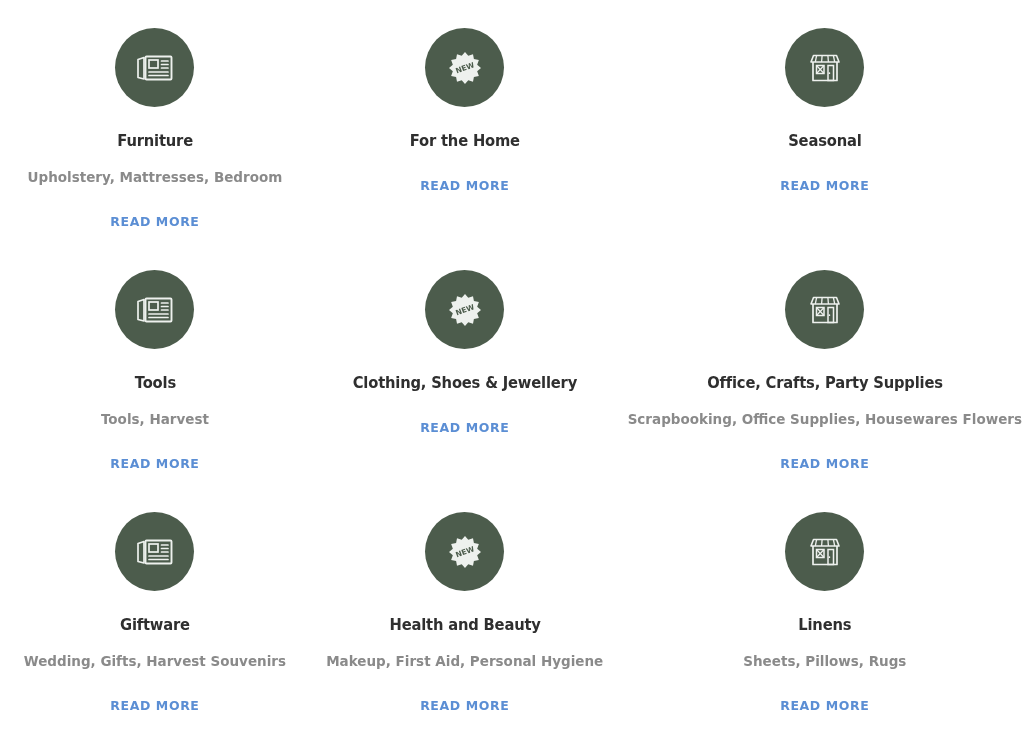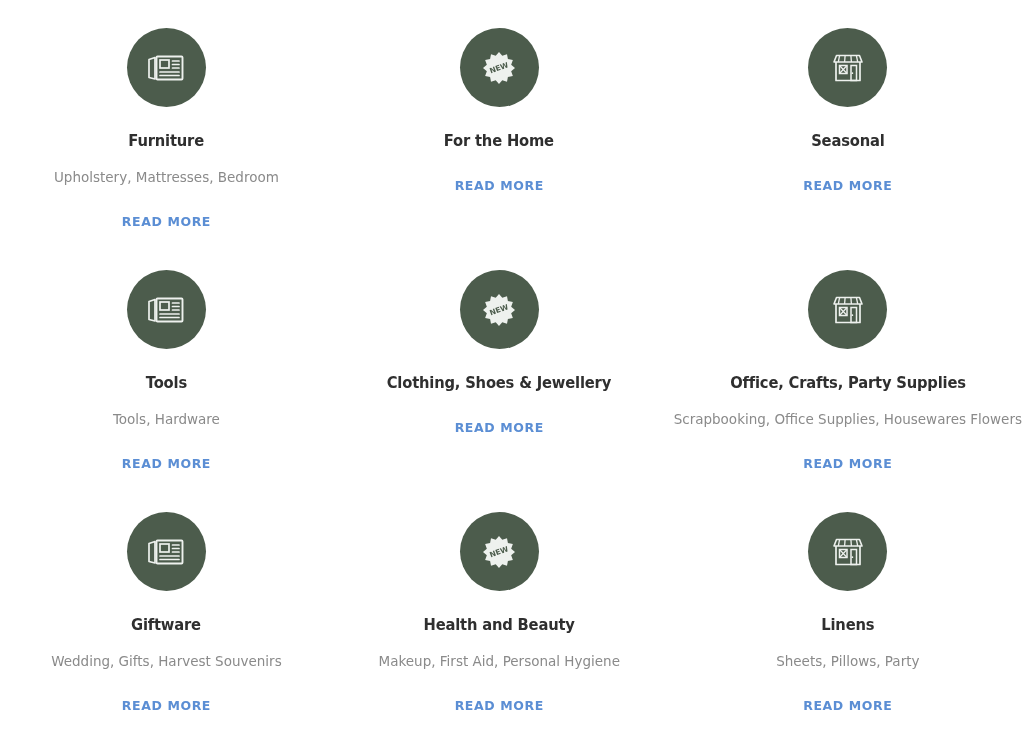--- a/index.html
+++ b/index.html
@@ -58,21 +58,21 @@
     transform: scaleX(0.92);
     transform-origin: center;
     white-space: nowrap;
   }
 
   .card-desc {
     margin-top: 18px;
     font-size: 13.5px;
     line-height: 18px;
     color: #8a8a8a;
-    font-weight: normal;
+    font-weight: bold;
     white-space: nowrap;
   }
 
   .read-more {
     margin-top: 28px;
     font-size: 12.5px;
     letter-spacing: 0.6px;
     color: #5b8ed4;
     text-decoration: none;
     font-weight: bold;
@@ -145,21 +145,21 @@
     <rect x="13" y="8" width="9" height="8" stroke="#eef1ee" stroke-width="1.7" fill="none"></rect>
     <line x1="25.5" y1="9" x2="32" y2="9" stroke="#eef1ee" stroke-width="1.7" stroke-linecap="round"></line>
     <line x1="25.5" y1="12.5" x2="32" y2="12.5" stroke="#eef1ee" stroke-width="1.7" stroke-linecap="round"></line>
     <line x1="25.5" y1="16" x2="32" y2="16" stroke="#eef1ee" stroke-width="1.7" stroke-linecap="round"></line>
     <line x1="13" y1="20" x2="32" y2="20" stroke="#eef1ee" stroke-width="1.7" stroke-linecap="round"></line>
     <line x1="13" y1="23.5" x2="32" y2="23.5" stroke="#eef1ee" stroke-width="1.7" stroke-linecap="round"></line>
   </svg>
         </span>
     </div>
     <div class="card-title">Tools</div>
-    <div class="card-desc">Tools, Hardware</div>
+    <div class="card-desc">Tools, Harvest</div>
     <a class="read-more" href="#">READ MORE</a>
   </div>
     <div class="card">
     <div class="icon-circle" style="background:#4c5c4c">
       <span>
   <svg width="34" height="34" viewBox="0 0 34 34" xmlns="http://www.w3.org/2000/svg">
     <polygon points="17.00,1.00 20.26,4.83 25.00,3.14 25.91,8.09 30.86,9.00 29.17,13.74 33.00,17.00 29.17,20.26 30.86,25.00 25.91,25.91 25.00,30.86 20.26,29.17 17.00,33.00 13.74,29.17 9.00,30.86 8.09,25.91 3.14,25.00 4.83,20.26 1.00,17.00 4.83,13.74 3.14,9.00 8.09,8.09 9.00,3.14 13.74,4.83" fill="#eef1ee"></polygon>
     <text x="17" y="19.3" text-anchor="middle" font-family="DejaVu Sans, sans-serif" font-size="7.4" font-weight="bold" fill="#4c5c4c" transform="rotate(-20 17 17)">NEW</text>
   </svg>
         </span>
@@ -233,16 +233,16 @@
     <path d="M6 11 L6 29.5 L30 29.5 L30 11" stroke="#eef1ee" stroke-width="1.7" fill="none" stroke-linejoin="round"></path>
     <rect x="9.5" y="14.5" width="7.5" height="8" stroke="#eef1ee" stroke-width="1.5" fill="none"></rect>
     <line x1="9.5" y1="22.5" x2="17" y2="14.5" stroke="#eef1ee" stroke-width="1.2"></line>
     <line x1="9.5" y1="14.5" x2="17" y2="22.5" stroke="#eef1ee" stroke-width="1.2"></line>
     <rect x="21" y="14.5" width="5.5" height="15" stroke="#eef1ee" stroke-width="1.5" fill="none"></rect>
     <circle cx="22.4" cy="22.2" r="0.85" fill="#eef1ee"></circle>
   </svg>
         </span>
     </div>
     <div class="card-title">Linens</div>
-    <div class="card-desc">Sheets, Pillows, Party</div>
+    <div class="card-desc">Sheets, Pillows, Rugs</div>
     <a class="read-more" href="#">READ MORE</a>
   </div>
   </div>
 
 </body></html>

